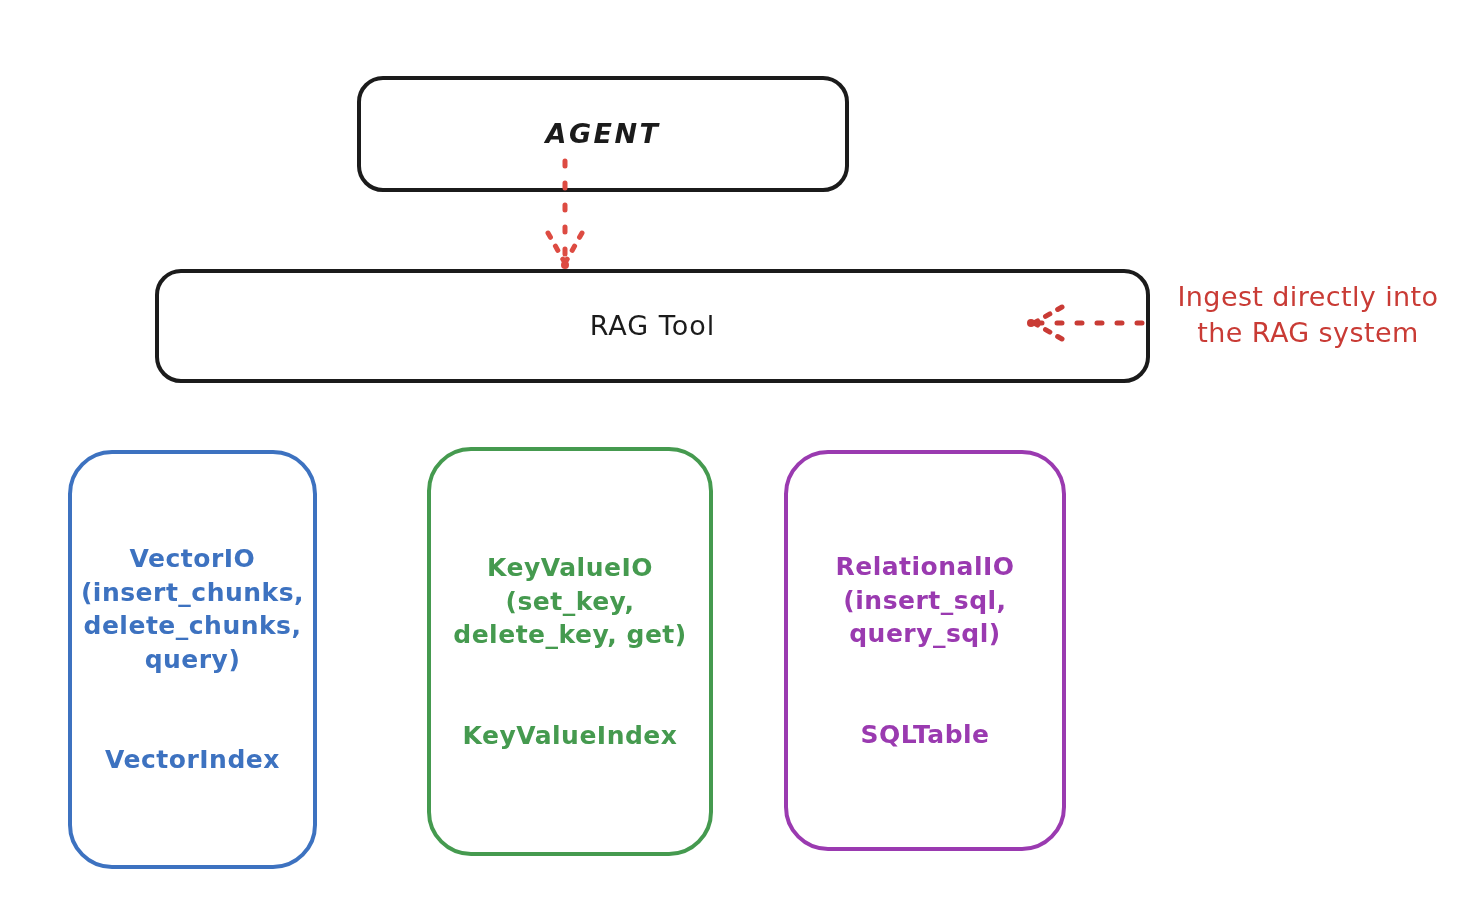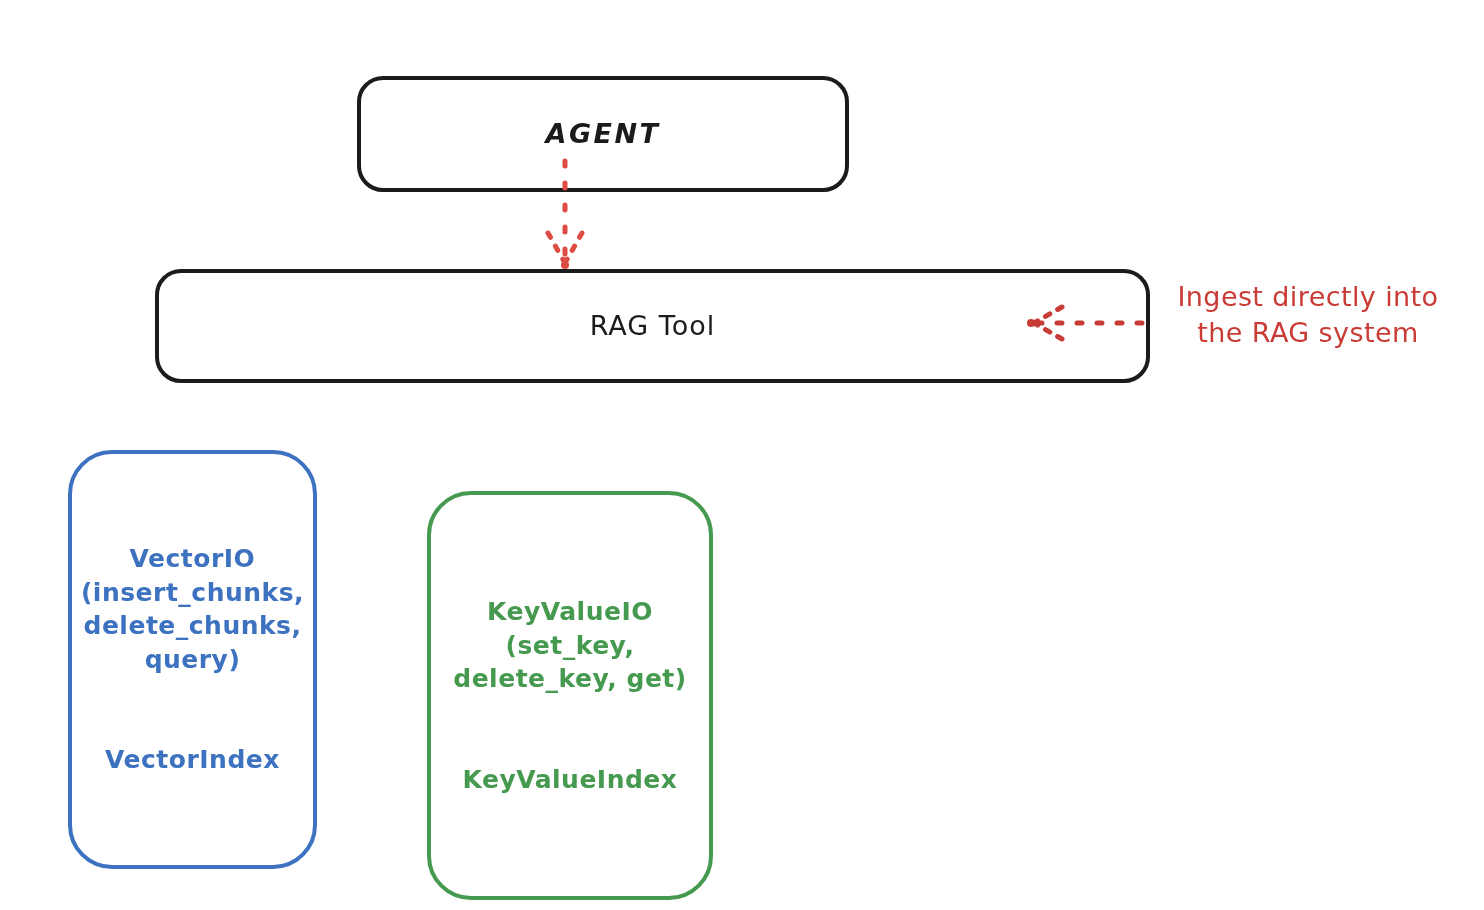--- a/index.html
+++ b/index.html
@@ -131,23 +131,31 @@
   <div class="node box-color" id="node-vectorio" style="border-color:#3d72c0;">
     <div class="node-label" style="color:#3d72c0;">VectorIO
 (insert_chunks,
 delete_chunks,
 query)
 
 
 VectorIndex</div>
   </div>
 
-  <div class="node box-color" id="node-keyvalueio" style="border-color:#459a4f;margin-top:44px;">
+  <div class="node box-color" id="node-keyvalueio" style="border-color:#459a4f;">
     <div class="node-label" style="color:#459a4f;">KeyValueIO
 (set_key,
 delete_key, get)
 
 
 KeyValueIndex</div>
   </div>
 
+  <div class="node box-color" id="node-relationalio" style="border-color:#9a3ab0;">
+    <div class="node-label" style="color:#9a3ab0;">RelationalIO
+(insert_sql,
+query_sql)
+
+
+SQLTable</div>
+  </div>
 
 </div>
 
 </body></html>

